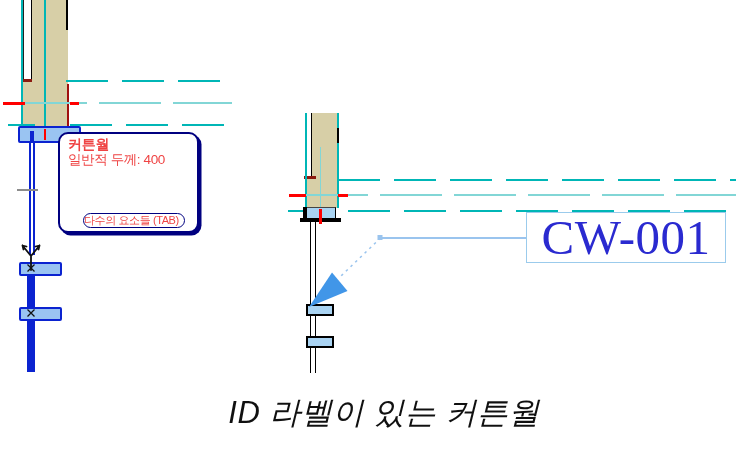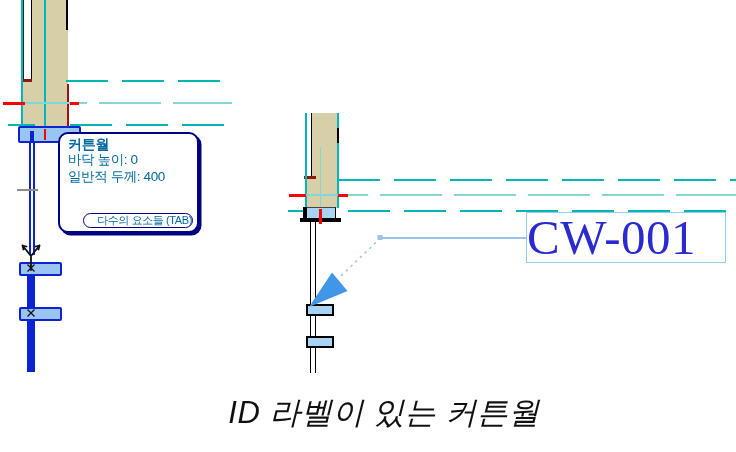--- a/index.html
+++ b/index.html
@@ -20,30 +20,30 @@
   .dashlight{height:2px;background:repeating-linear-gradient(90deg,#82D6D6 0 62px,transparent 62px 74px);}
   
   .selbox{border:2.5px solid #0B23D0;background:#9AC4F2;box-sizing:border-box;border-radius:2px;}
   
   .cwbox{border:2px solid #000;background:#A9D3F2;box-sizing:border-box;}
   .axis-double{width:6px;border-left:2px solid #0B23D0;border-right:2px solid #0B23D0;box-sizing:border-box;}
   .dbl-black{width:5.5px;border-left:1.6px solid #000;border-right:1.6px solid #000;box-sizing:border-box;}
   
   .tooltip{left:58px;top:132px;width:141px;height:101px;background:#fff;
            border:2px solid #000080;border-radius:10px;box-shadow:2.5px 2.5px 0 0 #000080;
-           box-sizing:border-box;z-index:20;color:#0369a1;padding:3px 5px 0 8px;}
+           box-sizing:border-box;z-index:20;color:#ef4444;padding:3px 5px 0 8px;}
   .tooltip .tt-title{font-size:14px;font-weight:bold;line-height:15px;letter-spacing:-0.3px;}
   .tooltip .tt-row{font-size:13.5px;line-height:16.5px;white-space:nowrap;letter-spacing:-0.4px;}
-  .tooltip .tt-footer{position:absolute;left:3px;right:4px;bottom:3.5px;height:15px;
+  .tooltip .tt-footer{position:absolute;left:3px;right:12px;bottom:3.5px;height:15px;
            border:1.5px solid #000080;border-radius:8px;box-sizing:border-box;
-           font-size:11px;line-height:12px;text-align:right;white-space:nowrap;letter-spacing:-0.4px;margin-left:20px;}
+           font-size:11px;line-height:12px;text-align:left;white-space:nowrap;letter-spacing:-0.4px;margin-left:20px;}
   
   .idlabel{left:526px;top:212px;width:200px;height:51px;background:#fff;
            border:1.5px solid #9BCBEC;box-sizing:border-box;z-index:6;
-           display:flex;align-items:center;justify-content:flex-start;}
+           display:flex;align-items:center;justify-content:center;}
   .idlabel span{font-family:"Liberation Serif","DejaVu Serif",serif;font-size:49px;
            color:#2A2AD0;line-height:49px;letter-spacing:0.5px;}
   .caption{left:16px;top:392px;width:736px;text-align:center;font-size:31px;font-style:italic;
            color:#101010;letter-spacing:0.5px;z-index:4;}
   svg.overlay{position:absolute;left:0;top:0;z-index:8;pointer-events:none;}
 </style>
 </head>
 <body>
 
 <div class="canvas">
@@ -109,20 +109,19 @@
     <polygon points="309,307 332,272.5 347.5,291" fill="#4196E8"></polygon>
 
     <path d="M31 270 L31 256 M31 256 L22.5 245.5 M31 256 L39.5 245.5 M22.5 245.5 L26.5 246.5 M22.5 245.5 L23.5 249.5 M39.5 245.5 L35.5 246.5 M39.5 245.5 L38.5 249.5" stroke="#111" stroke-width="1.8" fill="none" stroke-linecap="round"></path>
 
     <path d="M27.5 264.5 L34.5 271.5 M34.5 264.5 L27.5 271.5" stroke="#111" stroke-width="1.3"></path>
     <path d="M27.5 309.5 L34.5 316.5 M34.5 309.5 L27.5 316.5" stroke="#111" stroke-width="1.3"></path>
   </svg>
 
   <div class="abs tooltip">
     <div class="tt-title">커튼월</div>
-    <div class="tt-row">바닥 높이: 0</div>
     <div class="tt-row">일반적 두께: 400</div>
     <div class="tt-footer">다수의 요소들 (TAB)</div>
   </div>
 
   <div class="abs caption">ID 라벨이 있는 커튼월</div>
 
 </div>
 
 </body></html>

